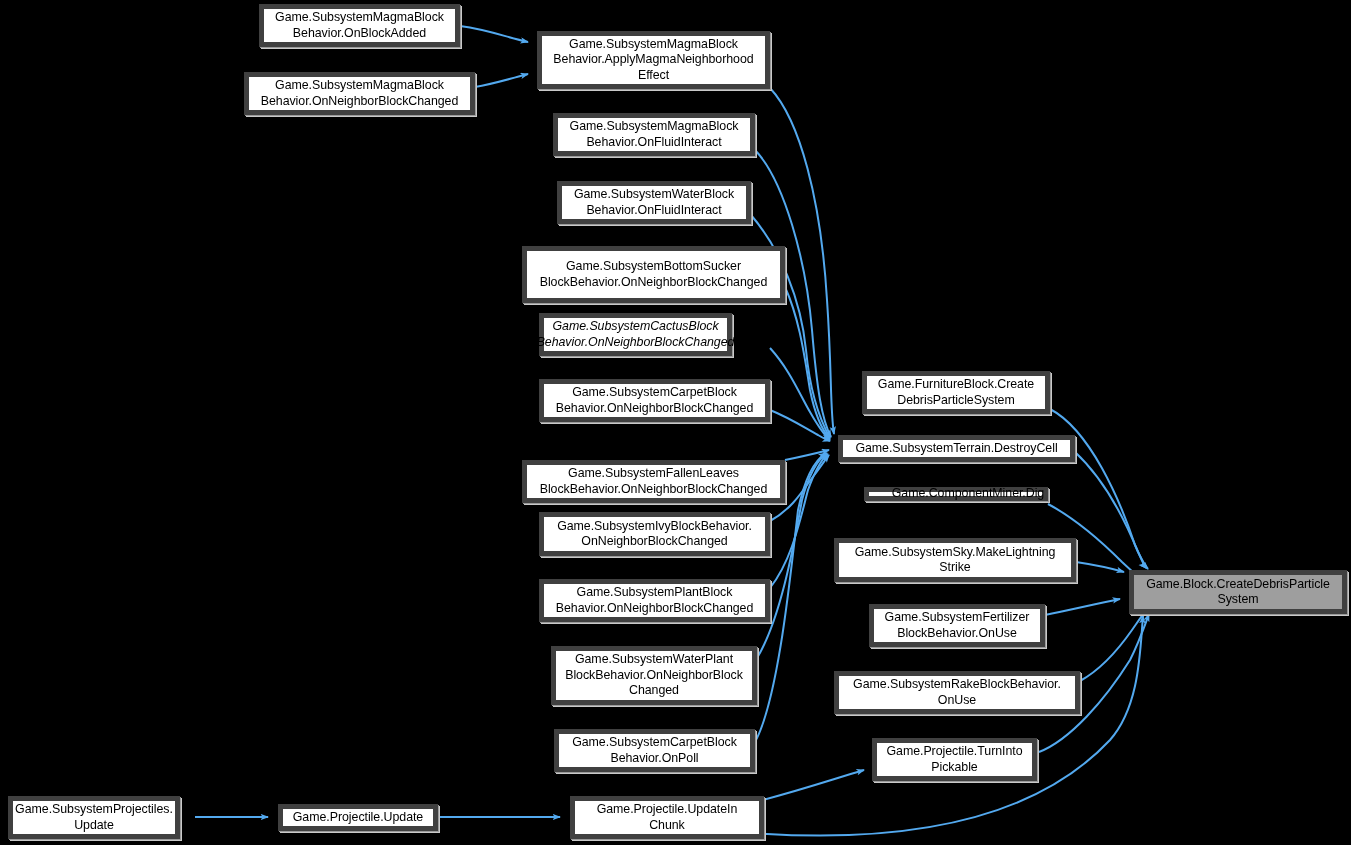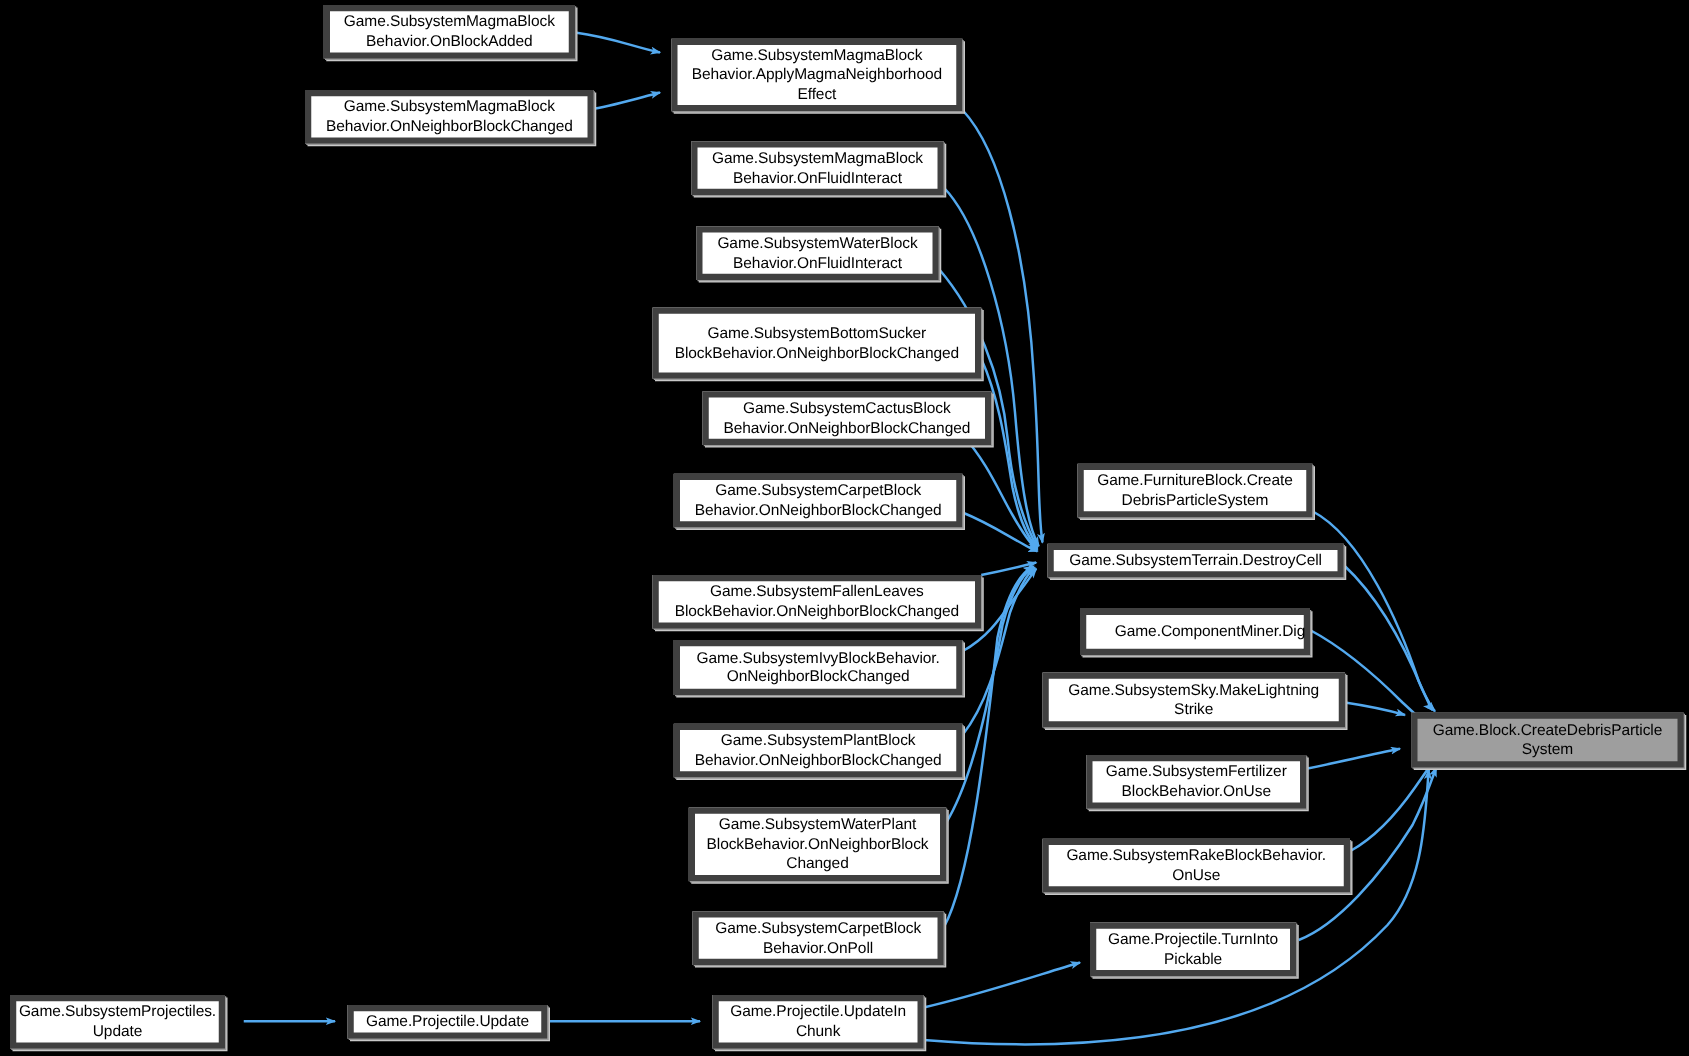--- a/index.html
+++ b/index.html
@@ -62,21 +62,21 @@
       </div>
       <div class="node" style="left: 553px; top: 113px; width: 202px; height: 43px;">
         <span>Game.SubsystemMagmaBlock<br>Behavior.OnFluidInteract</span>
       </div>
       <div class="node" style="left: 557px; top: 181px; width: 194px; height: 43px;">
         <span>Game.SubsystemWaterBlock<br>Behavior.OnFluidInteract</span>
       </div>
       <div class="node" style="left: 522px; top: 246px; width: 263px; height: 57px;">
         <span>Game.SubsystemBottomSucker<br>BlockBehavior.OnNeighborBlockChanged</span>
       </div>
-      <div class="node" style="left: 562px; top: 313px; width: 231px; height: 43px;">
+      <div class="node" style="left: 539px; top: 313px; width: 193px; height: 43px; font-style: italic;">
         <span>Game.SubsystemCactusBlock<br>Behavior.OnNeighborBlockChanged</span>
       </div>
       <div class="node" style="left: 539px; top: 379px; width: 231px; height: 43px;">
         <span>Game.SubsystemCarpetBlock<br>Behavior.OnNeighborBlockChanged</span>
       </div>
       <div class="node" style="left: 522px; top: 446px; width: 263px; height: 43px; margin-top: 14px;">
         <span>Game.SubsystemFallenLeaves<br>BlockBehavior.OnNeighborBlockChanged</span>
       </div>
       <div class="node" style="left: 539px; top: 512px; width: 231px; height: 44px;">
         <span>Game.SubsystemIvyBlockBehavior.<br>OnNeighborBlockChanged</span>
@@ -89,30 +89,30 @@
       </div>
       <div class="node" style="left: 554px; top: 729px; width: 201px; height: 43px;">
         <span>Game.SubsystemCarpetBlock<br>Behavior.OnPoll</span>
       </div>
       <div class="node" style="left: 8px; top: 796px; width: 172px; height: 43px;">
         <span>Game.SubsystemProjectiles.<br>Update</span>
       </div>
       <div class="node" style="left: 278px; top: 804px; width: 160px; height: 27px;">
         <span>Game.Projectile.Update</span>
       </div>
-      <div class="node" style="left: 570px; top: 796px; width: 169px; height: 43px;">
+      <div class="node" style="left: 570px; top: 796px; width: 194px; height: 43px;">
         <span>Game.Projectile.UpdateIn<br>Chunk</span>
       </div>
       <div class="node" style="left: 862px; top: 371px; width: 188px; height: 43px;">
         <span>Game.FurnitureBlock.Create<br>DebrisParticleSystem</span>
       </div>
       <div class="node" style="left: 838px; top: 435px; width: 237px; height: 27px;">
         <span>Game.SubsystemTerrain.DestroyCell</span>
       </div>
-      <div class="node" style="left: 864px; top: 487px; width: 184px; height: 37px; padding-left: 24px;">
+      <div class="node" style="left: 864px; top: 487px; width: 184px; height: 14px; padding-left: 24px;">
         <span>Game.ComponentMiner.Dig</span>
       </div>
       <div class="node" style="left: 834px; top: 538px; width: 242px; height: 44px;">
         <span>Game.SubsystemSky.MakeLightning<br>Strike</span>
       </div>
       <div class="node" style="left: 869px; top: 604px; width: 176px; height: 43px;">
         <span>Game.SubsystemFertilizer<br>BlockBehavior.OnUse</span>
       </div>
       <div class="node" style="left: 834px; top: 671px; width: 246px; height: 43px;">
         <span>Game.SubsystemRakeBlockBehavior.<br>OnUse</span>

